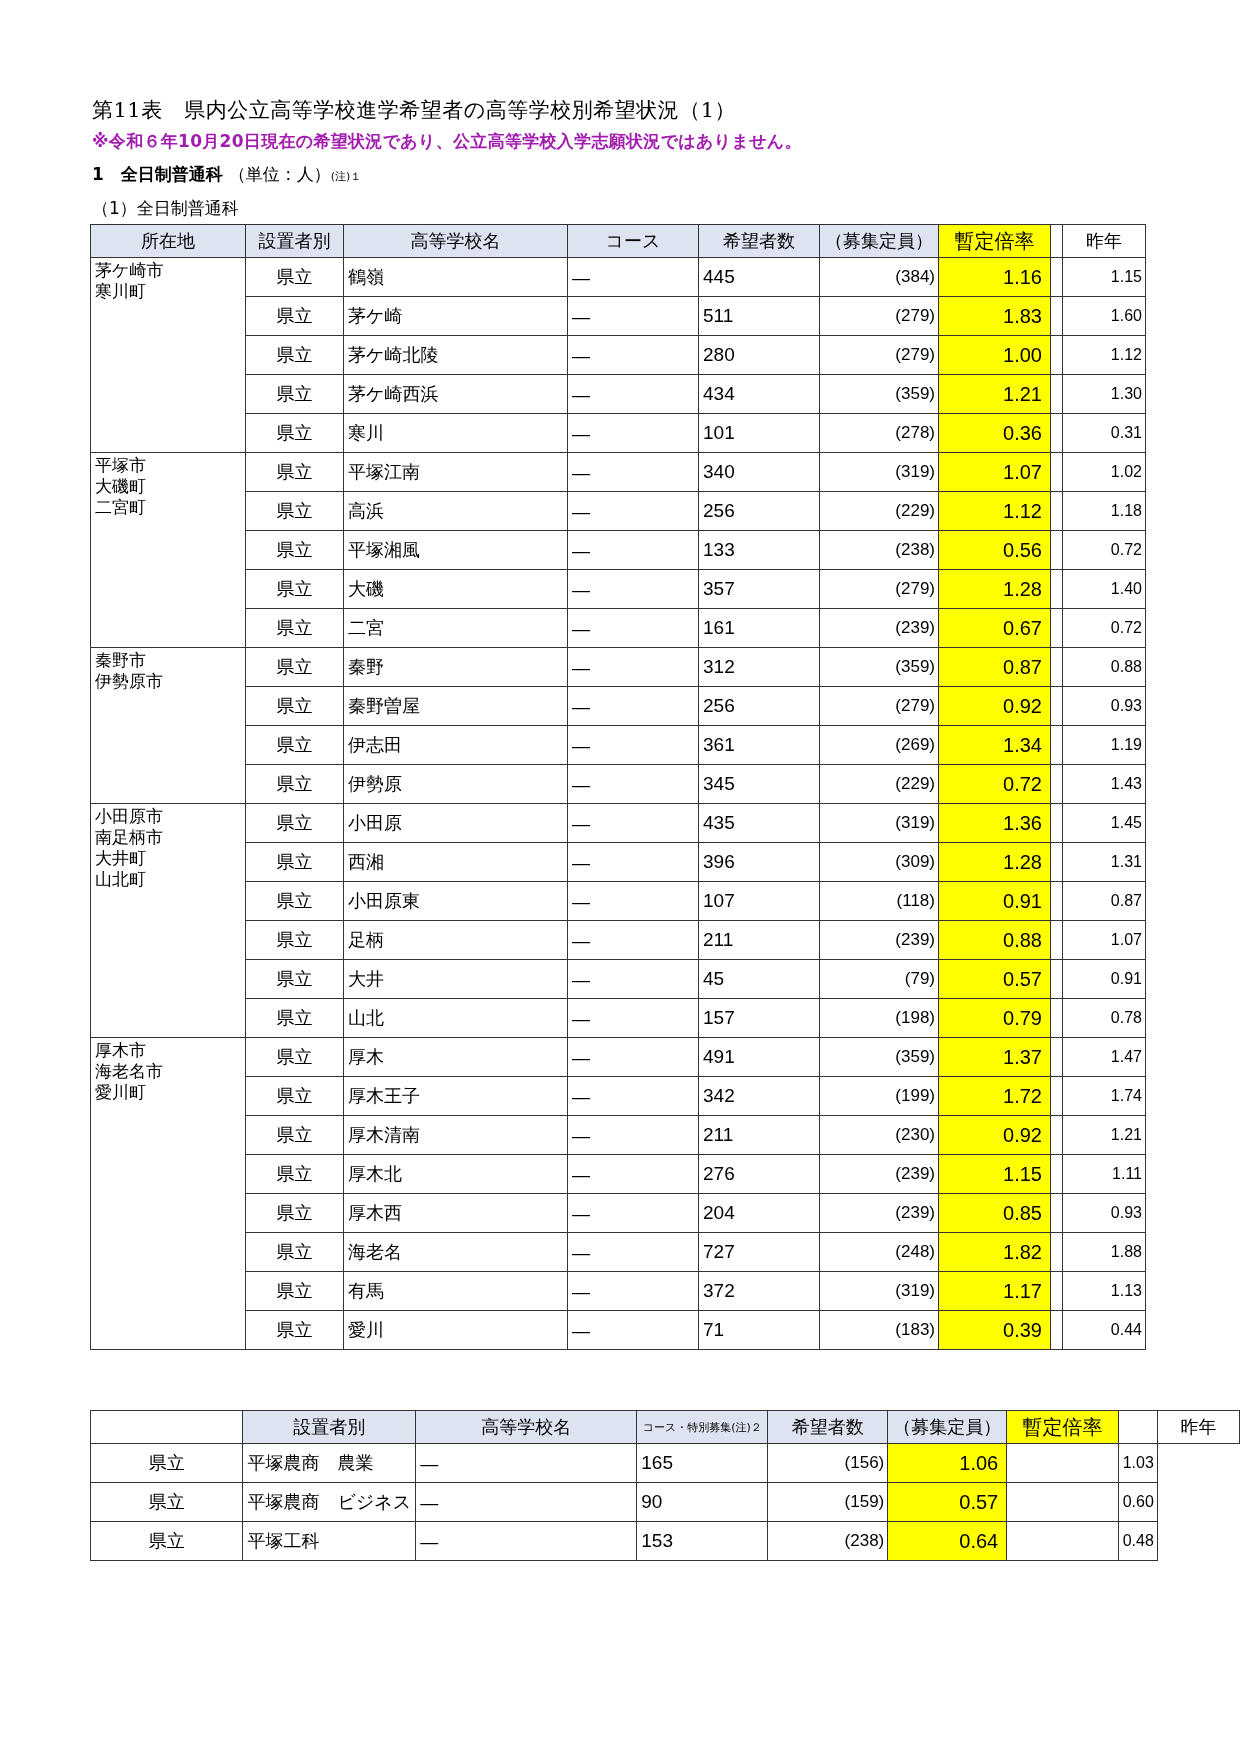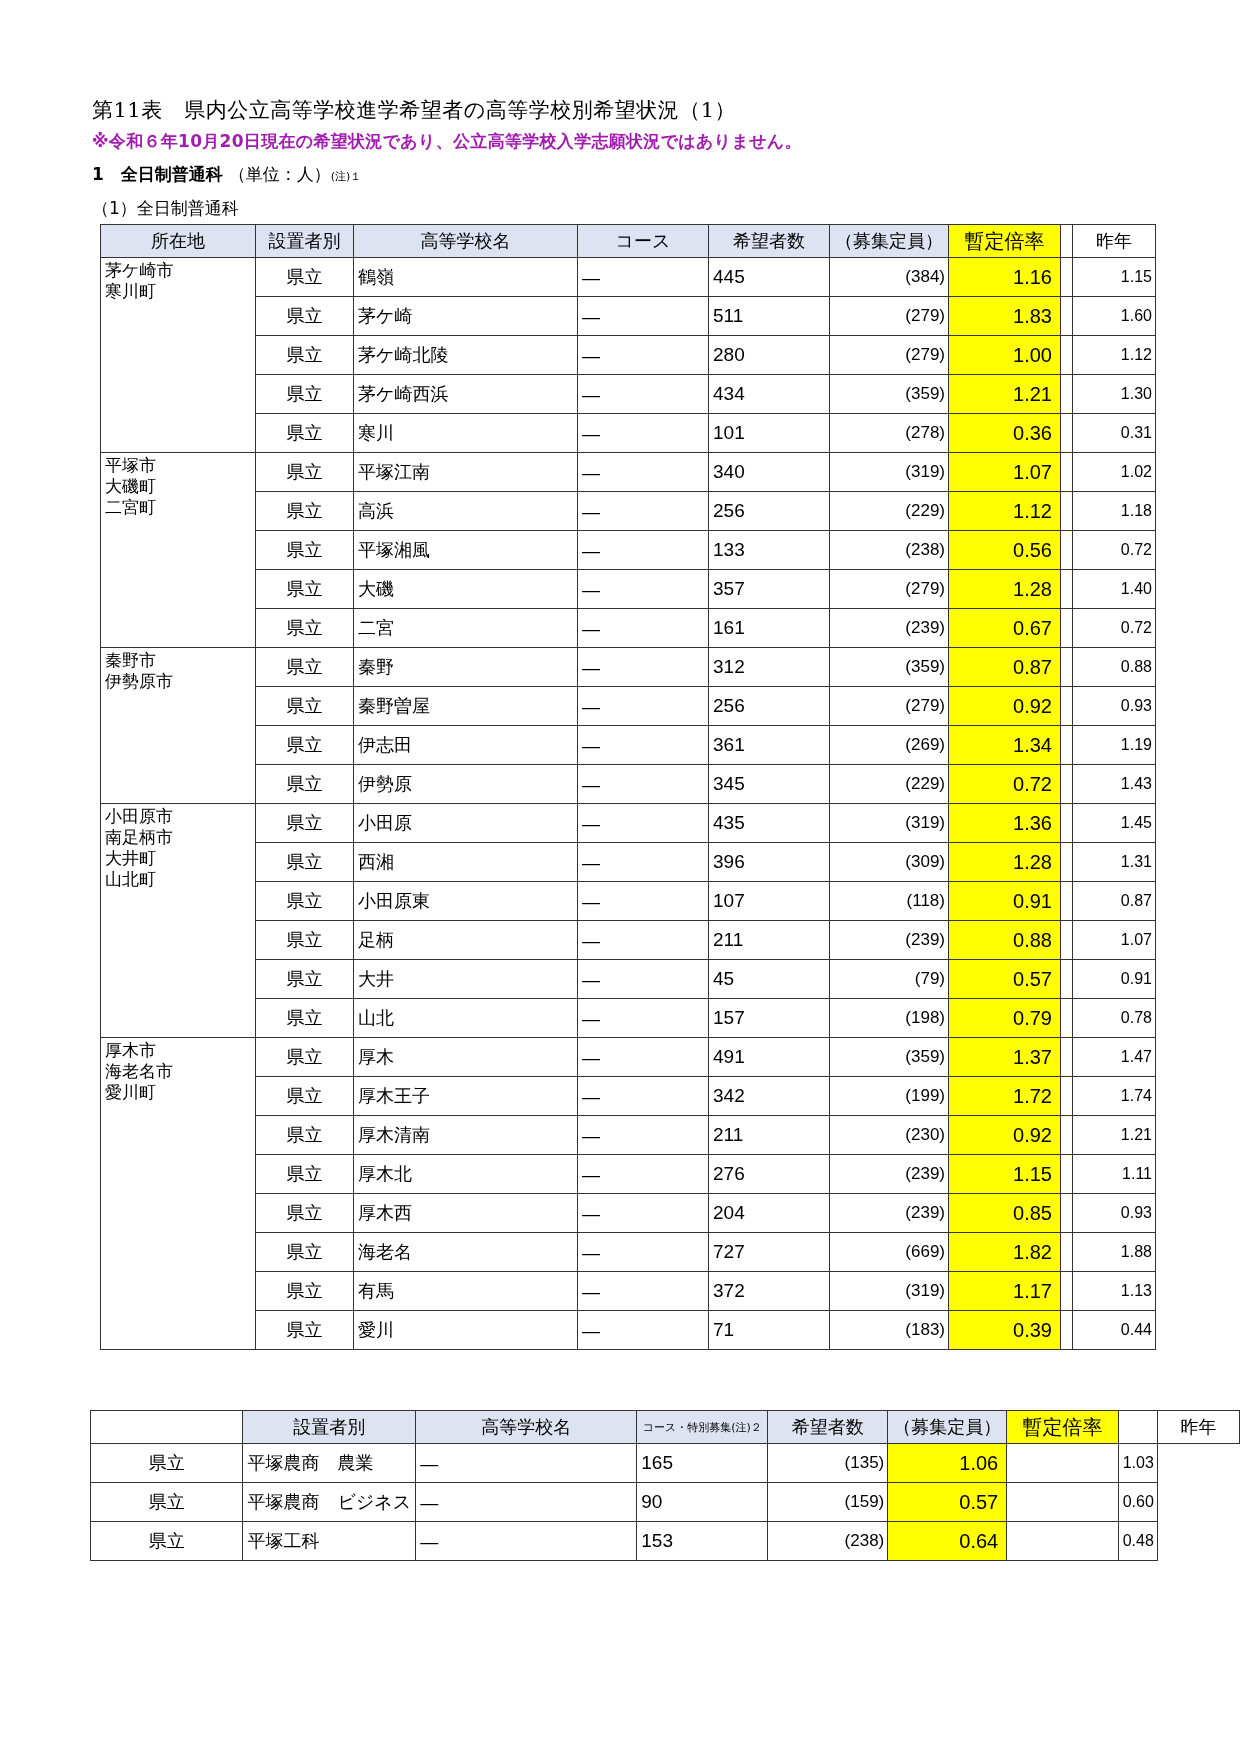--- a/index.html
+++ b/index.html
@@ -6,21 +6,21 @@
   body { width: 1240px; height: 1754px; position: relative; font-family: "DejaVu Sans", "Liberation Sans", sans-serif; color: #000; }
   .line { position: absolute; white-space: nowrap; }
   .title { left: 92px; top: 96px; font-size: 21px; font-family: "DejaVu Serif", "Liberation Serif", serif; letter-spacing: 0.5px; }
   .notice { left: 92px; top: 130px; font-size: 17px; color: #a21caf; font-weight: bold; letter-spacing: 0.3px; }
   .section { left: 92px; top: 163px; font-size: 17px; font-weight: bold; }
   .section .unit { font-weight: normal; }
   .section .note { font-size: 11px; font-weight: normal; }
   .subsection { left: 92px; top: 197px; font-size: 17px; }
 
   table { position: absolute; border-collapse: collapse; table-layout: fixed; font-size: 18px; }
-  #t1 { left: 100px; top: 224px; }
+  #t1 { left: 90px; top: 224px; }
   #t2 { left: 90px; top: 1410px; }
   td, th { border: 1.5px solid #333; padding: 0 4px; overflow: hidden; white-space: nowrap; }
   th { background: #dde3f0; font-weight: normal; text-align: center; height: 32px; }
   th.rate-h { background: #ffff00; font-size: 20px; }
   th.prev-h, th.blank-h { background: #ffffff; }
   td { height: 38px; }
   td.loc { vertical-align: top; line-height: 21px; padding-top: 2px; font-size: 17px; }
   td.kind { text-align: center; }
   td.school { text-align: left; }
   td.course { text-align: left; }
@@ -340,21 +340,21 @@
         <td class="cap">(239)</td>
         <td class="rate">0.85</td>
         <td class="gap"></td>
         <td class="prev">0.93</td>
       </tr>
       <tr>
         <td class="kind">県立</td>
         <td class="school">海老名</td>
         <td class="course">―</td>
         <td class="num">727</td>
-        <td class="cap">(669)</td>
+        <td class="cap">(248)</td>
         <td class="rate">1.82</td>
         <td class="gap"></td>
         <td class="prev">1.88</td>
       </tr>
       <tr>
         <td class="kind">県立</td>
         <td class="school">有馬</td>
         <td class="course">―</td>
         <td class="num">372</td>
         <td class="cap">(319)</td>
@@ -399,21 +399,21 @@
       <th class="gap blank-h"></th>
       <th class="prev-h">昨年</th>
     </tr>
   </thead>
   <tbody id="t2-body">
       <tr>
         <td class="kind">県立</td>
         <td class="school">平塚農商　農業</td>
         <td class="course">―</td>
         <td class="num">165</td>
-        <td class="cap">(135)</td>
+        <td class="cap">(156)</td>
         <td class="rate">1.06</td>
         <td class="gap"></td>
         <td class="prev">1.03</td>
       </tr>
       <tr>
         <td class="kind">県立</td>
         <td class="school">平塚農商　ビジネス</td>
         <td class="course">―</td>
         <td class="num">90</td>
         <td class="cap">(159)</td>

